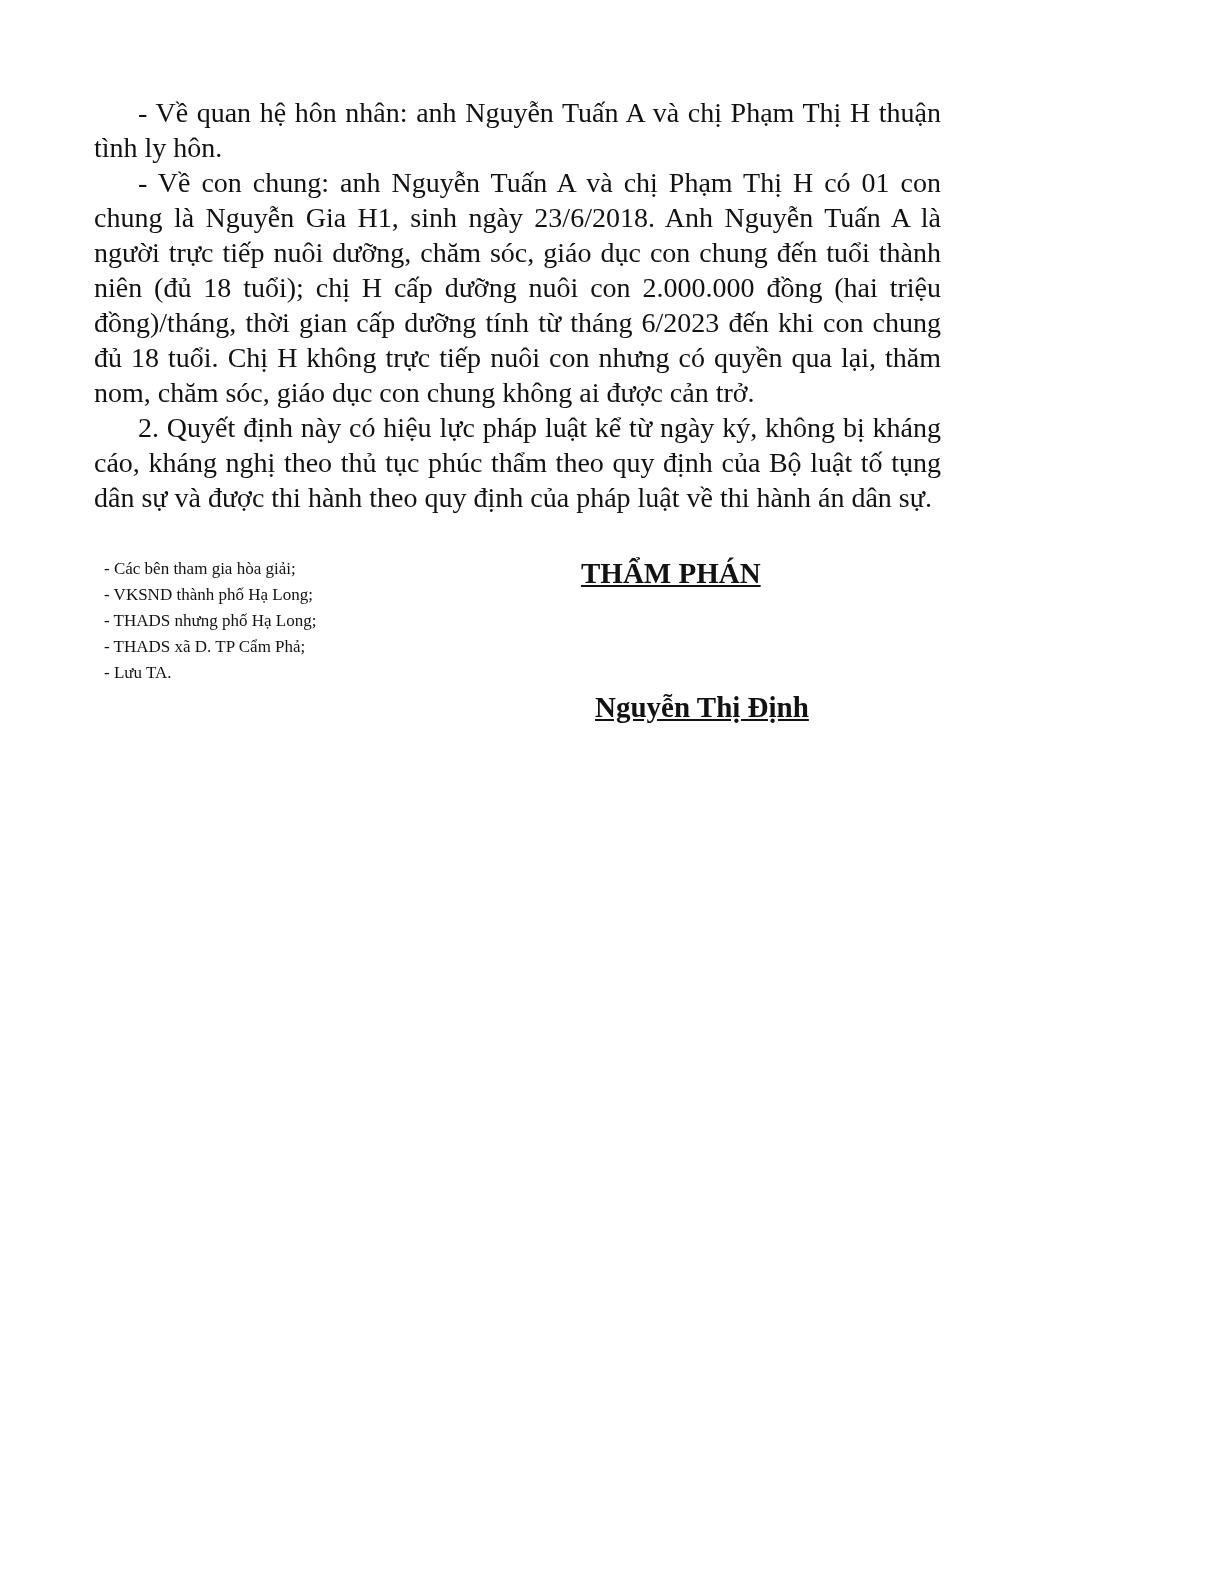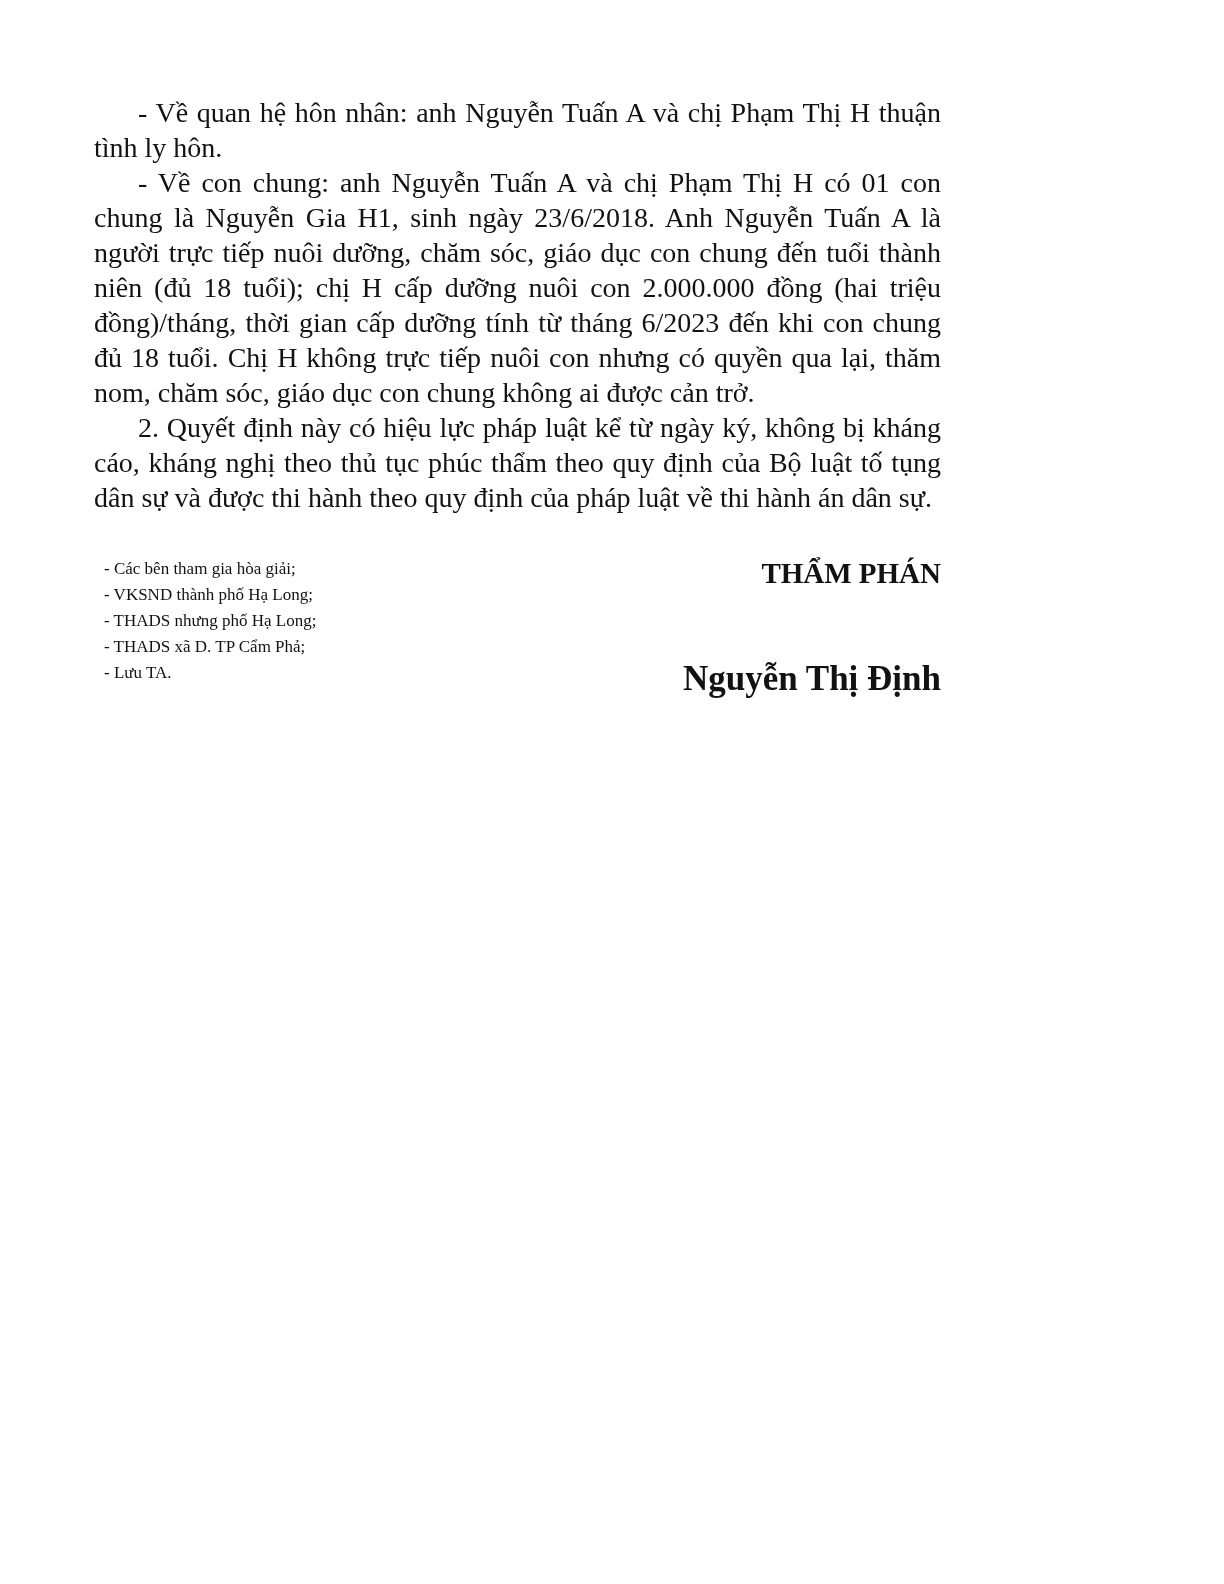--- a/index.html
+++ b/index.html
@@ -41,32 +41,33 @@
     font-style: italic;
     font-size: 26px;
     line-height: 28px;
   }
   .recipient-line {
     font-size: 17px;
     line-height: 26px;
   }
   .signature {
     width: 360px;
-    text-align: right;
+    text-align: left;
+    text-decoration: underline;
   }
   .signature-title {
     font-weight: bold;
     font-size: 29px;
     line-height: 34px;
   }
   .signature-name {
     font-weight: bold;
-    font-size: 35px;
+    font-size: 29px;
     line-height: 34px;
-    margin-top: 72px;
+    margin-top: 100px;
     margin-left: 14px;
   }
 </style>
 </head>
 <body>
 
 <div class="page">
 
   <div class="body-text">
     <p>- Về quan hệ hôn nhân: anh Nguyễn Tuấn A và chị Phạm Thị H thuận tình ly hôn.</p>

